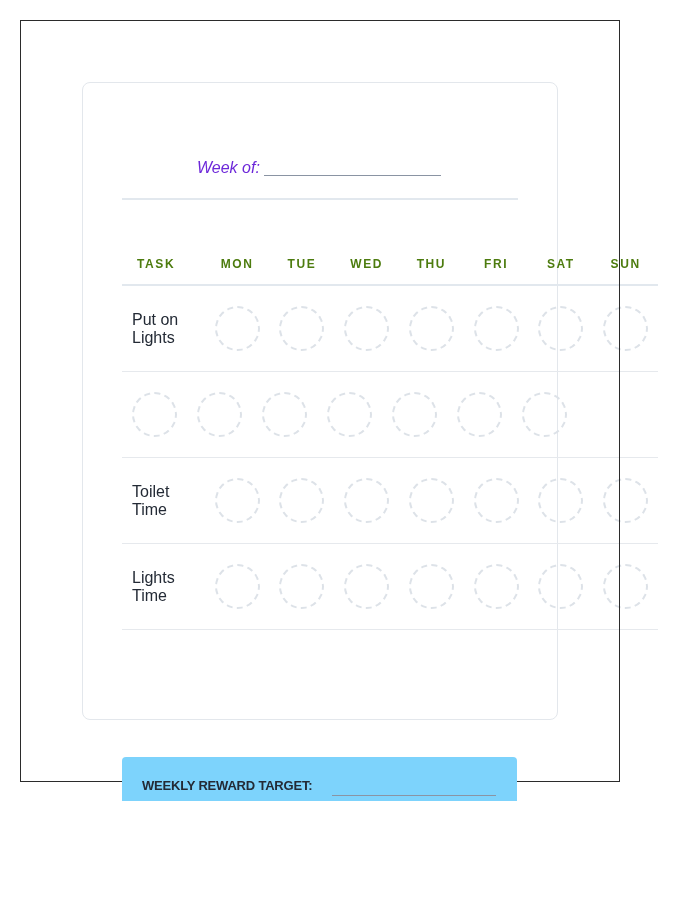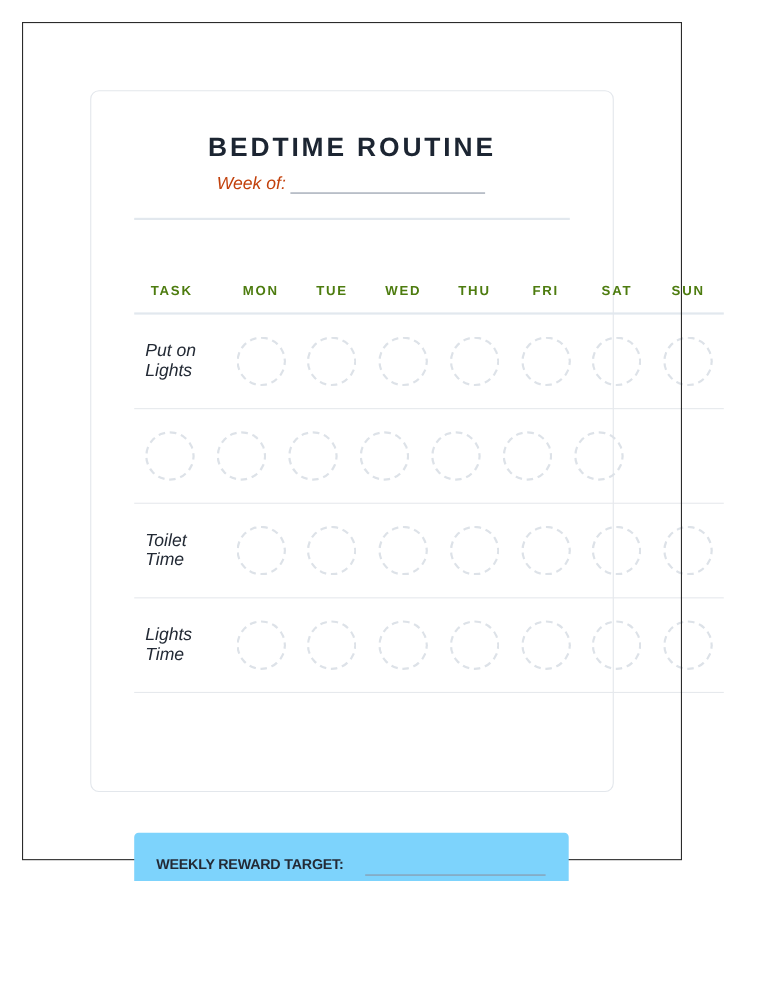--- a/index.html
+++ b/index.html
@@ -63,21 +63,21 @@
       position: absolute;
       left: 197px;
       top: 158px;
       display: flex;
       align-items: flex-end;
       height: 20px;
     }
     .week-of-label {
       font-style: italic;
       font-size: 16px;
-      color: #c2410c;
+      color: #6d28d9;
       line-height: 20px;
     }
     .week-of-line {
       display: inline-block;
       width: 177px;
       height: 1px;
       border-bottom: 1px solid #8a94a3;
       margin-left: 4px;
       margin-bottom: 2px;
     }
@@ -113,21 +113,20 @@
       width: 83px;
       text-align: left;
       padding-left: 15px;
       box-sizing: border-box;
     }
     .row {
       display: flex;
       height: 85px;
       border-bottom: 1px solid #e6e9ed;
       align-items: center;
-      font-style: italic;
     }
     .task-name {
       width: 83px;
       padding-left: 10px;
       box-sizing: border-box;
       font-size: 16px;
       line-height: 18px;
       color: #232a35;
     }
     .cell {
@@ -176,21 +175,20 @@
     }
   </style>
 </head>
 <body>
 
 <div class="viewport">
   <div class="outer-frame"></div>
   <div class="card"></div>
 
   <div class="content">
-    <h1 class="title">BEDTIME ROUTINE</h1>
 
     <div class="week-of">
       <span class="week-of-label">Week of:</span>
       <span class="week-of-line"></span>
     </div>
 
     <div class="divider"></div>
 
     <div class="table">
       <div class="thead">

